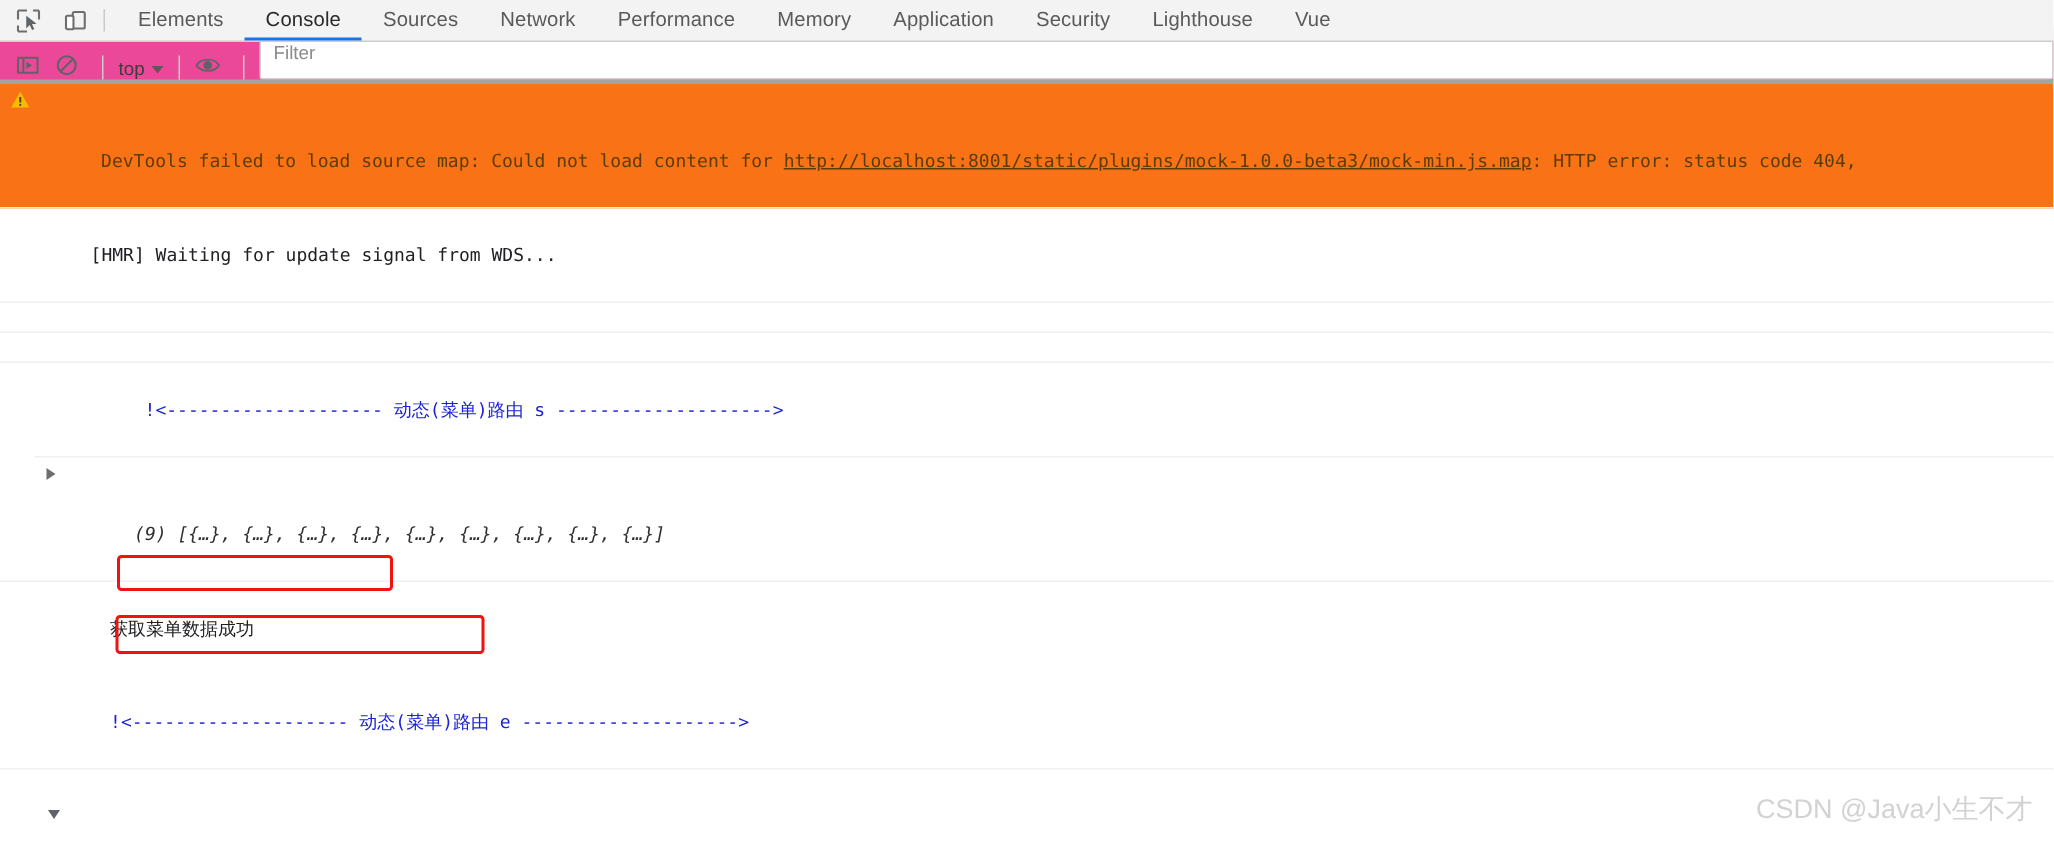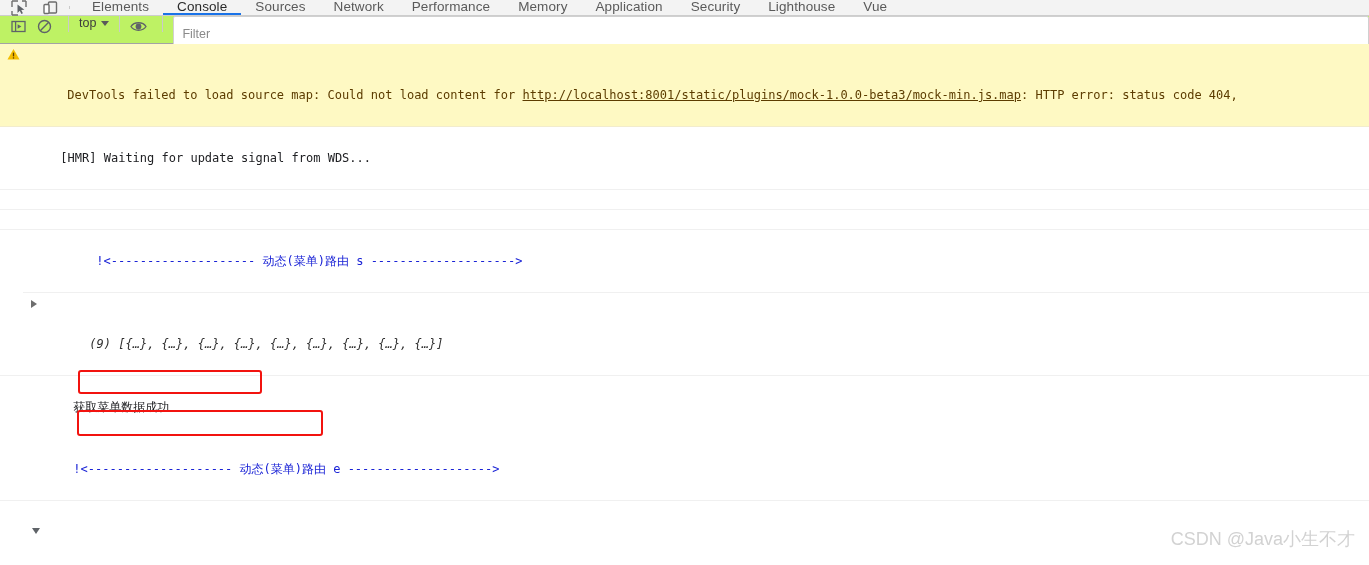--- a/index.html
+++ b/index.html
@@ -12,21 +12,21 @@
   }
 
   #app {
     width: 1369px; height: 565px;
     position: relative;
     background: #ffffff;
   }
 
   
   .tabbar {
-    height: 16px;
+    height: 28px;
     background: #f3f3f3;
     border-bottom: 1px solid #cdcdcd;
     display: flex;
     align-items: stretch;
     position: relative;
   }
   .tool-icons {
     display: flex; align-items: center;
     padding: 0 6px 0 10px;
     gap: 13px;
@@ -47,24 +47,24 @@
     letter-spacing: .1px;
   }
   .tab.active {
     color: #2a2a2a;
     border-bottom: 2px solid #1a73e8;
   }
 
   
   .console-toolbar {
     height: 28px;
-    background: #bef264;
-    border-bottom: 1px solid #a3a3a3;
+    background: #ec4899;
+    border-bottom: 3px solid #a3a3a3;
     display: flex;
-    align-items: flex-start;
+    align-items: flex-end;
     padding-left: 8px;
   }
   .ct-icon {
     width: 20px; height: 20px;
     display: flex; align-items: center; justify-content: center;
     cursor: pointer;
     margin-right: 6px;
   }
   .ct-div {
     width: 1px; height: 16px; background: #cacaca;
@@ -115,21 +115,21 @@
   }
 
   .msg {
     position: relative;
     padding: 1px 0 1px 24px;
     border-bottom: 1px solid #f0f0f0;
     white-space: pre;
     overflow: hidden;
   }
   .msg.warn {
-    background: #fef9c3;
+    background: #f97316;
     border-bottom: 1px solid #f2eccd;
     color: #5c3c00;
     padding-left: 24px;
   }
   .warn-icon {
     position: absolute;
     left: 7px; top: 4px;
     width: 13px; height: 13px;
   }
   .msg a.srcmap {

